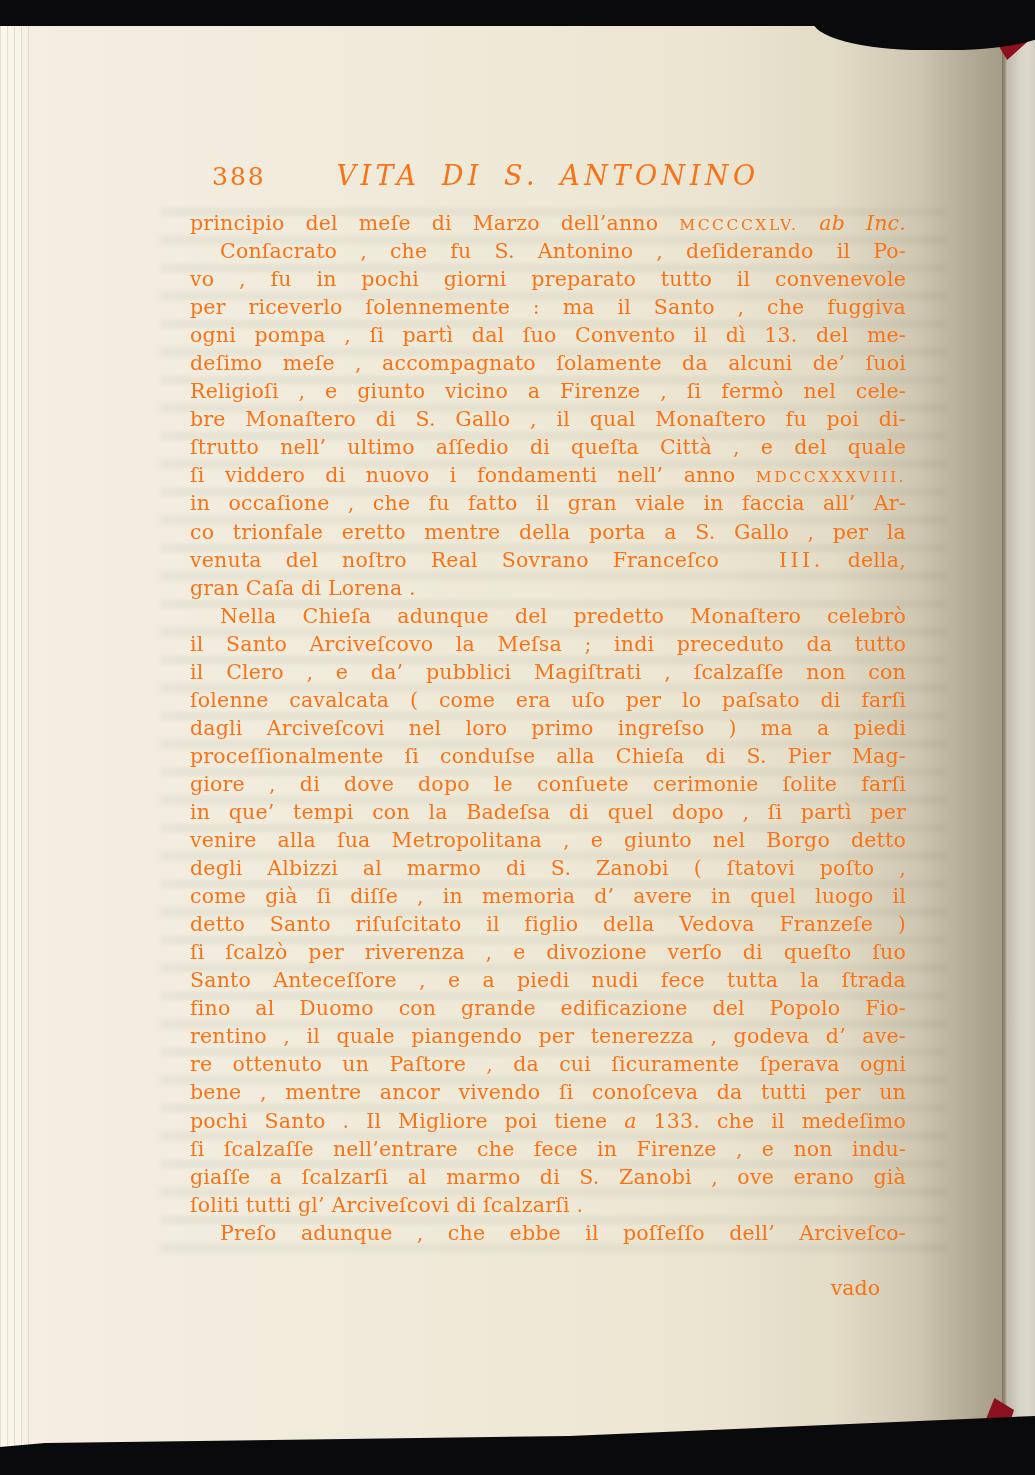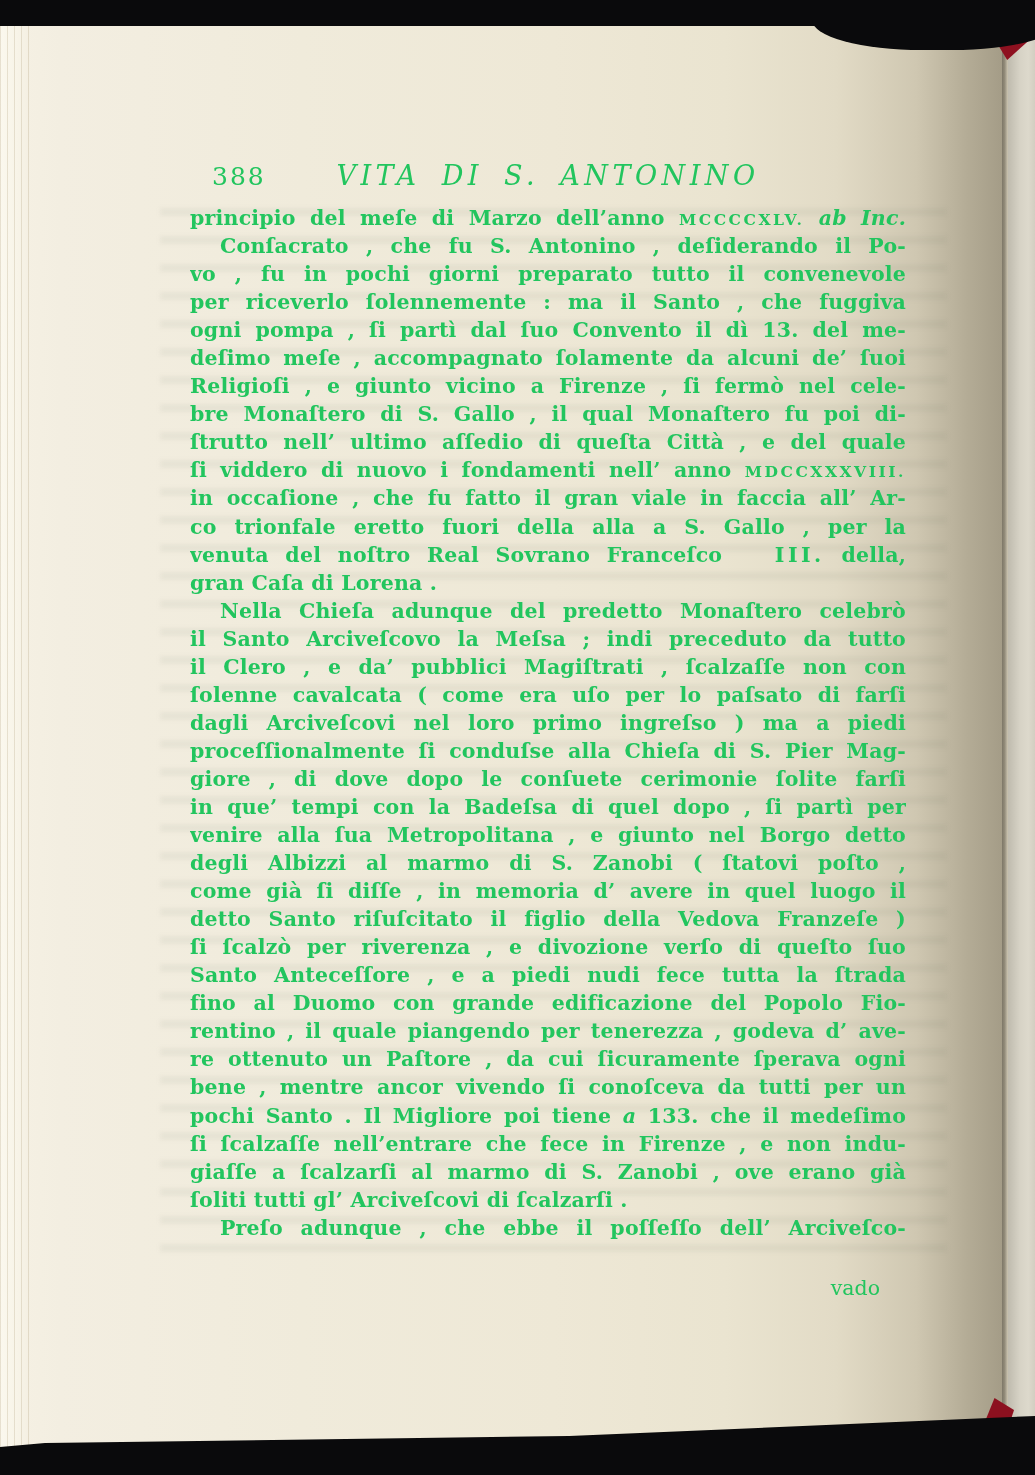--- a/index.html
+++ b/index.html
@@ -58,39 +58,39 @@
   .band-top-dip{
     position:absolute;top:0;left:812px;width:250px;height:50px;background:#0a0a0c;z-index:4;
     border-radius:0 0 110px 110px / 0 0 30px 30px;
   }
   .band-bottom{
     position:absolute;left:0;top:1412px;width:100%;height:63px;background:#0a0a0c;z-index:4;
     clip-path:polygon(0 35px,45px 31px,55% 24px,100% 4px,100% 100%,0 100%);
   }
 
   
-  .print{position:absolute;inset:0;z-index:3;color:#22c55e;}
+  .print{position:absolute;inset:0;z-index:3;color:#f97316;}
   .running-head{
     position:absolute;left:190px;top:160px;width:716px;height:38px;
     display:grid;grid-template-columns:110px 1fr 110px;align-items:baseline;
   }
   .page-number{
     font-size:25px;letter-spacing:2px;padding-left:22px;
   }
   .running-title{
     text-align:center;font-style:italic;font-size:27px;
     letter-spacing:4.5px;word-spacing:8px;white-space:nowrap;
   }
   .text-block{
     position:absolute;left:190px;top:206px;width:716px;
     font-size:20.5px;letter-spacing:0.2px;
   }
   .line{
-    height:28.06px;line-height:24px;overflow:hidden;
-    text-align:justify;text-align-last:justify;font-weight:bold;
+    height:28.06px;line-height:34px;overflow:hidden;
+    text-align:justify;text-align-last:justify;
   }
   .line.indent{text-indent:30px;}
   .line.end{text-align:left;text-align-last:left;}
   .sc{text-transform:uppercase;font-size:0.76em;letter-spacing:2.5px;}
   .it{font-style:italic;}
   .sp{letter-spacing:3.5px;margin-left:36px;}
   .catchword{
     position:absolute;left:190px;top:1276px;width:716px;
     text-align:right;padding-right:26px;box-sizing:border-box;
     font-size:20.5px;
@@ -119,21 +119,21 @@
         <div class="line indent"><span>Conſacrato , che fu S. Antonino , deſiderando il Po-</span></div>
         <div class="line"><span>vo , fu in pochi giorni preparato tutto il convenevole</span></div>
         <div class="line"><span>per riceverlo ſolennemente : ma il Santo , che fuggiva</span></div>
         <div class="line"><span>ogni pompa , ſi partì dal ſuo Convento il dì 13. del me-</span></div>
         <div class="line"><span>deſimo meſe , accompagnato ſolamente da alcuni de’ ſuoi</span></div>
         <div class="line"><span>Religioſi , e giunto vicino a Firenze , ſi fermò nel cele-</span></div>
         <div class="line"><span>bre Monaſtero di S. Gallo , il qual Monaſtero fu poi di-</span></div>
         <div class="line"><span>ſtrutto nell’ ultimo aſſedio di queſta Città , e del quale</span></div>
         <div class="line"><span>ſi viddero di nuovo i fondamenti nell’ anno </span><span class="sc">mdccxxxviii.</span></div>
         <div class="line"><span>in occaſione , che fu fatto il gran viale in faccia all’ Ar-</span></div>
-        <div class="line"><span>co trionfale eretto fuori della alla a S. Gallo , per la</span></div>
+        <div class="line"><span>co trionfale eretto mentre della porta a S. Gallo , per la</span></div>
         <div class="line"><span>venuta del noſtro Real Sovrano Franceſco </span><span class="sp">III.</span><span> della,</span></div>
         <div class="line end"><span>gran Caſa di Lorena .</span></div>
         <div class="line indent"><span>Nella Chieſa adunque del predetto Monaſtero celebrò</span></div>
         <div class="line"><span>il Santo Arciveſcovo la Meſsa ; indi preceduto da tutto</span></div>
         <div class="line"><span>il Clero , e da’ pubblici Magiſtrati , ſcalzaſſe non con</span></div>
         <div class="line"><span>ſolenne cavalcata ( come era uſo per lo paſsato di farſi</span></div>
         <div class="line"><span>dagli Arciveſcovi nel loro primo ingreſso ) ma a piedi</span></div>
         <div class="line"><span>proceſſionalmente ſi conduſse alla Chieſa di S. Pier Mag-</span></div>
         <div class="line"><span>giore , di dove dopo le conſuete cerimonie ſolite farſi</span></div>
         <div class="line"><span>in que’ tempi con la Badeſsa di quel dopo , ſi partì per</span></div>

